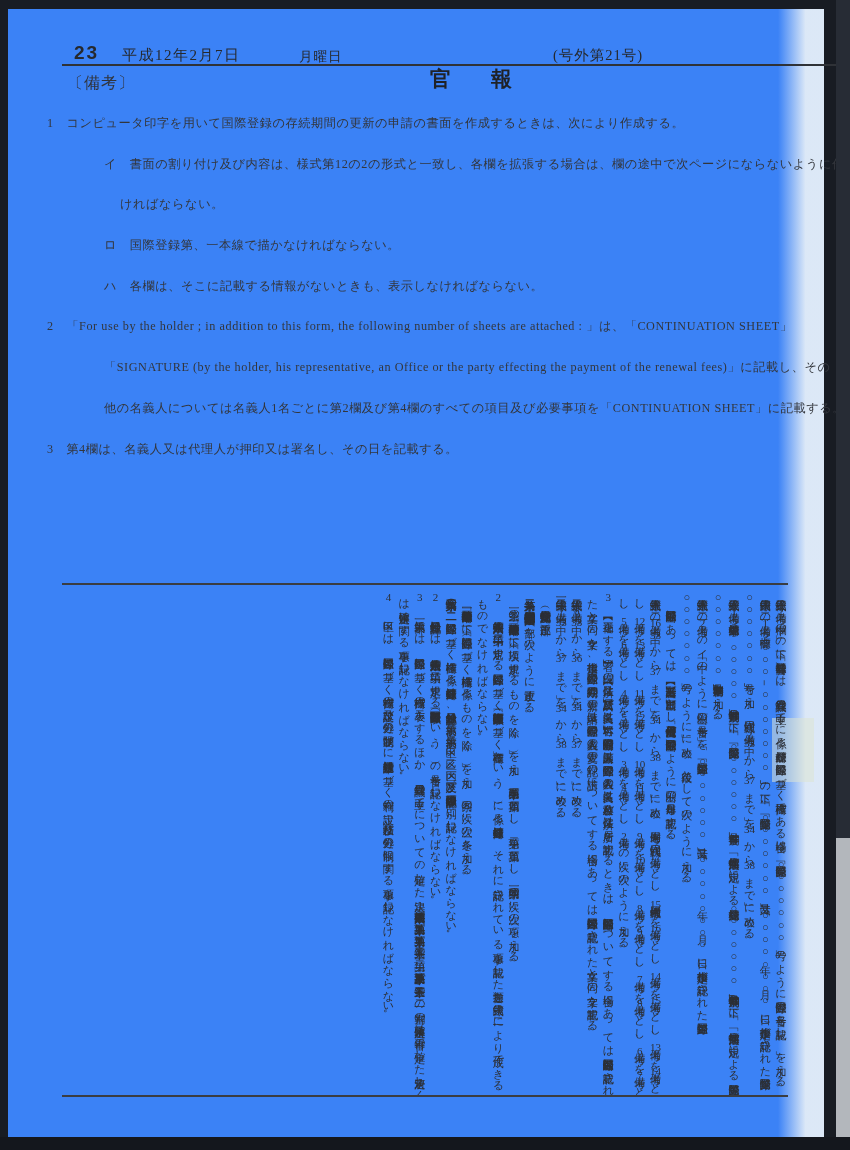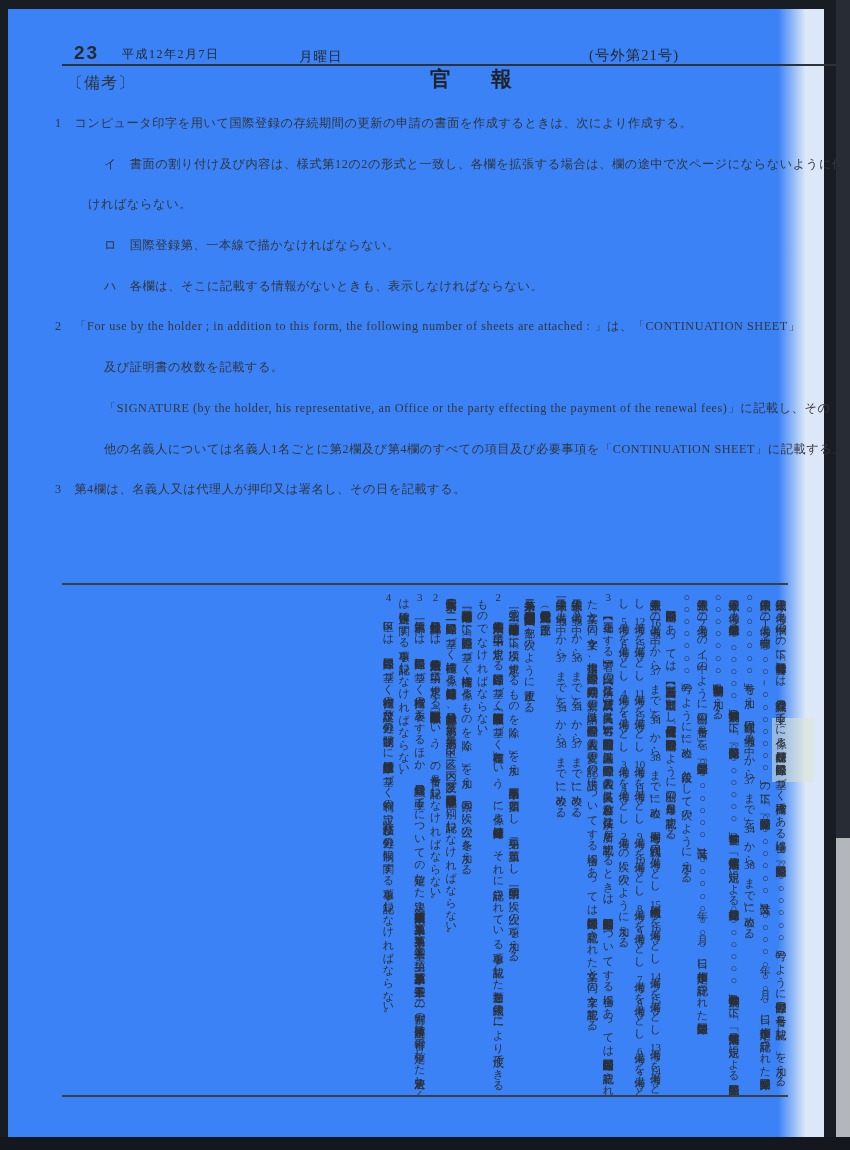--- a/index.html
+++ b/index.html
@@ -22,36 +22,36 @@
     background:#dce3d4;opacity:.55;
   }
   
   .edge-right-dark{position:absolute;right:0;top:0;width:14px;height:838px;background:#272c35;}
   .edge-right-light{position:absolute;right:0;top:838px;width:14px;height:312px;background:#b3b7bc;}
   .edge-bottom{position:absolute;left:0;bottom:0;width:850px;height:13px;background:#14171d;}
 
   
   .pgnum{position:absolute;left:66px;top:33px;font-size:19px;font-weight:bold;letter-spacing:2px;
          font-family:"Liberation Sans","DejaVu Sans",sans-serif;color:#26292e;}
-  .hdate{position:absolute;left:114px;top:37px;font-size:12px;letter-spacing:1.5px;color:#26292e;}
+  .hdate{position:absolute;left:114px;top:37px;font-size:15px;letter-spacing:1.5px;color:#26292e;}
   .hweek{position:absolute;left:291px;top:39px;font-size:13.5px;letter-spacing:1px;color:#26292e;}
   .gtitle{position:absolute;left:422px;top:29px;font-size:21px;font-weight:600;letter-spacing:40px;color:#1f2227;margin-top:27px;}
-  .issue{position:absolute;left:545px;top:37px;font-size:14.5px;letter-spacing:1px;color:#26292e;margin-left:36px;}
+  .issue{position:absolute;left:545px;top:37px;font-size:14.5px;letter-spacing:1px;color:#26292e;}
   .top-rule{position:absolute;left:54px;top:55px;width:774px;height:2px;background:#2f3237;}
   .remarks-label{position:absolute;left:59px;top:64px;font-size:16px;letter-spacing:1px;}
 
   
   .notes{position:absolute;left:0;top:94px;width:828px;}
   .note-line{
     line-height:40.7px;height:40.7px;white-space:nowrap;
     font-size:12.2px;letter-spacing:0.55px;color:#33363c;
   }
-  .note-line.ind0{padding-left:39px;margin-left:8px;}
+  .note-line.ind0{padding-left:39px;}
   .note-line.ind1{padding-left:96px;}
-  .note-line.ind2{padding-left:80px;}
+  .note-line.ind2{padding-left:112px;}
 
   
   .mid-rule{position:absolute;left:54px;top:574px;width:726px;height:1.5px;background:#3a3d42;}
   .bottom-rule{position:absolute;left:54px;top:1086px;width:726px;height:1.5px;background:#3a3d42;}
   .vblock{
     position:absolute;left:56px;top:582px;width:724px;height:504px;
     writing-mode:vertical-rl;text-orientation:mixed;
     font-size:11px;line-height:15.7px;letter-spacing:0.12px;
     color:#2c2f35;overflow:hidden;
   }
@@ -78,21 +78,20 @@
 
   <div class="remarks-label">〔備考〕</div>
 
   <div class="notes">
       <div class="note-line ind0">1　コンピュータ印字を用いて国際登録の存続期間の更新の申請の書面を作成するときは、次により作成する。</div>
       <div class="note-line ind1">イ　書面の割り付け及び内容は、様式第12の2の形式と一致し、各欄を拡張する場合は、欄の途中で次ページにならないように作成しな</div>
       <div class="note-line ind2">ければならない。</div>
       <div class="note-line ind1">ロ　国際登録第、一本線で描かなければならない。</div>
       <div class="note-line ind1">ハ　各欄は、そこに記載する情報がないときも、表示しなければならない。</div>
       <div class="note-line ind0">2　「For use by the holder ; in addition to this form, the following number of sheets are attached : 」は、「CONTINUATION SHEET」</div>
-      <div class="note-line ind1">及び証明書の枚数を記載する。</div>
       <div class="note-line ind1">「SIGNATURE (by the holder, his representative, an Office or the party effecting the payment of the renewal fees)」に記載し、その</div>
       <div class="note-line ind1">他の名義人については名義人1名ごとに第2欄及び第4欄のすべての項目及び必要事項を「CONTINUATION SHEET」に記載する。</div>
       <div class="note-line ind0">3　第4欄は、名義人又は代理人が押印又は署名し、その日を記載する。</div>
     </div>
 
   <div class="mid-rule"></div>
 
   <div class="vblock">
       <p class="vp">様式第十三の備考<span class="tcy">2</span>中「欄の」の下に「商標登録番号」には、登録異議の申立てに係る商標登録が国際登録に基づく商標権である場合は、「国際登録第○○○○○○○号」のように国際登録の番号を記載し、」を加える。</p>
       <p class="vp">様式第十四の二の備考<span class="tcy">1</span>中「商標○○○○－○○○○○○○」」の下に「、「国際登録第○○○○○○○号」又は「○○○○年○○月○○日に事後指定が記録された国際登録第○○○○○○○号」」を加え、同様式の備考<span class="tcy">9</span>中「<span class="tcy">33</span>から<span class="tcy">37</span>まで」を「<span class="tcy">34</span>から<span class="tcy">38</span>まで」に改める。</p>

